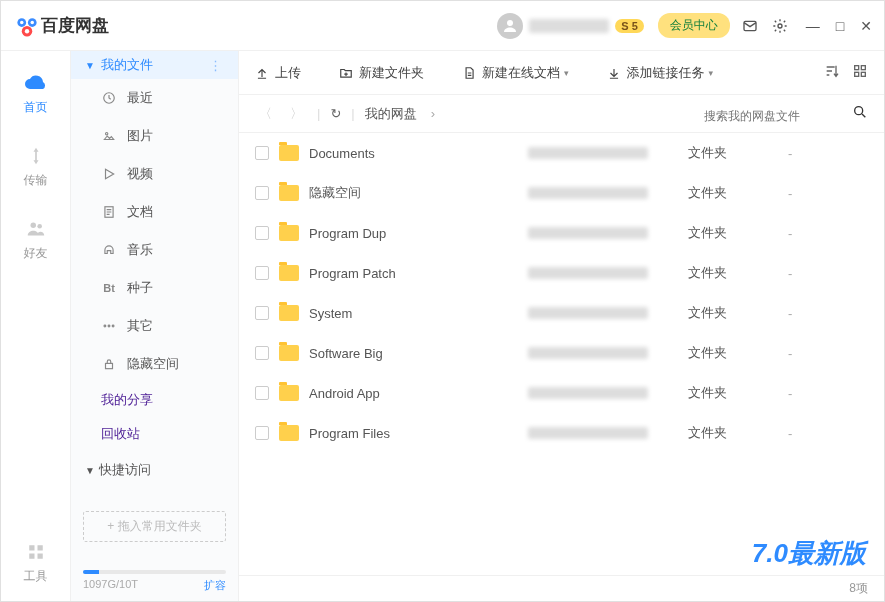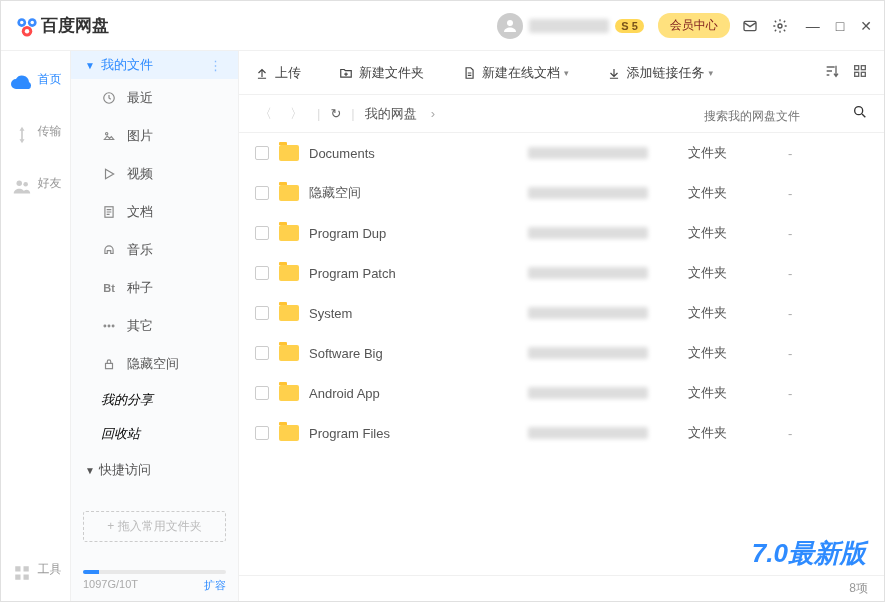--- a/index.html
+++ b/index.html
@@ -8,44 +8,44 @@
 
 .header { height: 50px; display: flex; align-items: center; padding: 0 12px; border-bottom: 1px solid #f0f0f0; }
 .logo { display: flex; align-items: center; gap: 0; }
 .logo-icon { width: 28px; height: 28px; }
 .logo-text { font-size: 17px; font-weight: bold; color: #333; }
 .header-spacer { flex: 1; }
 .avatar-area { display: flex; align-items: center; gap: 6px; margin-right: 14px; }
 .avatar { width: 26px; height: 26px; border-radius: 50%; background: #ccc; display: flex; align-items: center; justify-content: center; }
 .username-blur { width: 80px; height: 14px; background: #ddd; filter: blur(2px); border-radius: 2px; }
 .s-badge { background: #ffd859; color: #78521a; font-size: 11px; padding: 1px 6px; border-radius: 8px; font-weight: bold; }
-.vip-btn { background: #ffe17e; color: #7f1d1d; font-size: 12px; padding: 4px 12px; border-radius: 12px; border: none; cursor: pointer; margin-right: 12px; }
+.vip-btn { background: #ffe17e; color: #15803d; font-size: 12px; padding: 4px 12px; border-radius: 12px; border: none; cursor: pointer; margin-right: 12px; }
 .header-icons { display: flex; align-items: center; gap: 14px; color: #555; }
 .header-icons .icn { width: 16px; height: 16px; cursor: pointer; display: flex; align-items: center; justify-content: center; }
 .winctrl { display: flex; gap: 16px; margin-left: 18px; color: #555; font-size: 14px;}
 .winctrl span { cursor: pointer; }
 
 
 .main { display: flex; height: calc(100% - 50px); }
 
 
 .rail { width: 70px; border-right: 1px solid #f0f0f0; display: flex; flex-direction: column; align-items: center; padding-top: 20px; gap: 28px; }
-.rail-item { display: flex; align-items: flex-start; gap: 4px; cursor: pointer; color: #999; font-size: 12px; }
+.rail-item { display: flex; flex-direction: column; align-items: flex-end; gap: 4px; cursor: pointer; color: #999; font-size: 12px; }
 .rail-item.active { color: #2e8bff; }
 .rail-icon { width: 24px; height: 24px; display: flex; align-items: center; justify-content: center; }
 .rail-spacer { flex: 1; }
 
 
 .sidebar { width: 168px; background: #fafbfc; border-right: 1px solid #f0f0f0; display: flex; flex-direction: column; position: relative; }
 .sb-header { height: 40px; display: flex; align-items: center; padding: 0 14px; background: #eaf4ff; color: #2e8bff; font-size: 13px; cursor: pointer; }
 .sb-header .chev { margin-right: 6px; font-size: 10px; }
 .sb-header .dots { margin-left: auto; color: #88bcff; letter-spacing: 2px; }
 .sb-item { height: 38px; display: flex; align-items: center; padding: 0 14px 0 30px; cursor: pointer; font-size: 13px; color: #555; gap: 10px; }
 .sb-ico { width: 16px; display: flex; align-items: center; justify-content: center; color: #888; }
-.sb-section { padding: 8px 14px 8px 30px; font-size: 13px; color: #000000; cursor: pointer; font-style: italic; }
+.sb-section { padding: 8px 14px 8px 30px; font-size: 13px; color: #4c1d95; cursor: pointer; }
 .sb-quick-hdr { padding: 10px 14px; font-size: 13px; color: #555; display: flex; align-items: center; gap: 4px; }
 .sb-drag { margin: 22px 12px; border: 1px dashed #ccc; color: #bbb; font-size: 12px; padding: 6px; text-align: center; border-radius: 3px; }
 .storage { margin-top: auto; padding: 6px 12px 8px; font-size: 11px; color: #aaa; }
 .storage-bar { height: 4px; background: #e8e8e8; border-radius: 2px; margin-bottom: 4px; overflow: hidden; }
 .storage-fill { height: 100%; background: #2e8bff; width: 11%; }
 .storage-row { display: flex; justify-content: space-between; }
 .storage-row .expand { color: #2e8bff; cursor: pointer; }
 
 
 .content { flex: 1; display: flex; flex-direction: column; position: relative; }

